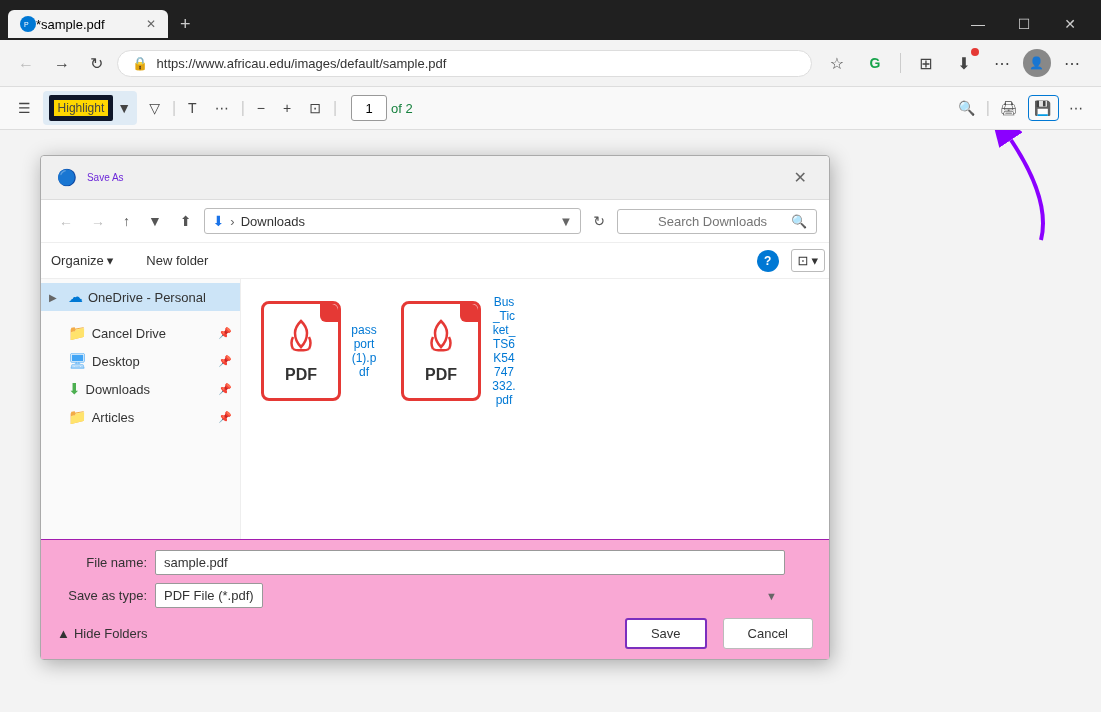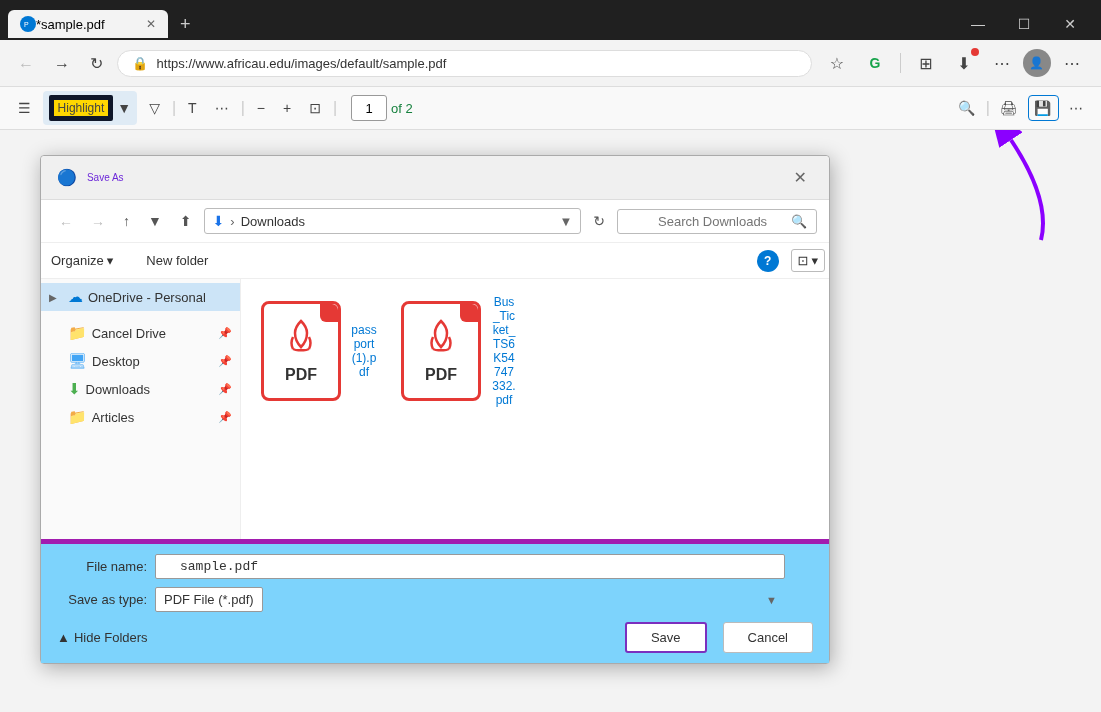--- a/index.html
+++ b/index.html
@@ -74,24 +74,24 @@
     .content-pane { flex: 1; padding: 16px; display: flex; flex-wrap: wrap; gap: 20px; align-content: flex-start; overflow-y: auto; background: #fff; }
     .file-item { display: flex; align-items: center; cursor: pointer; width: 120px; gap: 6px; }
     .file-icon-wrapper { width: 90px; height: 110px; display: flex; align-items: center; justify-content: center; border-radius: 4px; padding: 4px; }
     .pdf-icon { width: 80px; height: 100px; border: 3px solid #e53935; border-radius: 8px; display: flex; flex-direction: column; align-items: center; justify-content: center; background: #fff; position: relative; }
     .pdf-icon-corner { position: absolute; top: 0; right: 0; width: 18px; height: 18px; background: #e53935; border-radius: 0 6px 0 6px; }
     .pdf-acrobat { color: #e53935; font-size: 28px; margin-bottom: 4px; }
     .pdf-label { color: #333; font-size: 16px; font-weight: bold; }
     .file-name { font-size: 12px; color: #0078d4; text-align: center; word-break: break-all; }
 
     
-    .dialog-footer { padding: 10px 16px; border-top: 5px solid #a21caf; background: #7dd3fc; }
+    .dialog-footer { padding: 10px 16px; border-top: 1px solid #a21caf; background: #f9a8d4; }
     .form-row { display: flex; align-items: center; margin-bottom: 8px; gap: 8px; }
     .form-label { font-size: 13px; color: #333; width: 90px; text-align: right; }
-    .form-input { flex: 1; border: 1px solid #999; border-radius: 2px; padding: 4px 24px; font-size: 13px; color: #333; font-family: Liberation Mono, monospace; }
+    .form-input { flex: 1; border: 1px solid #999; border-radius: 2px; padding: 4px 8px; font-size: 13px; color: #333; }
     .form-select { flex: 1; border: 1px solid #999; border-radius: 2px; padding: 4px 8px; font-size: 13px; color: #333; background: #fff; appearance: none; cursor: pointer; }
     .select-wrapper { flex: 1; position: relative; }
     .select-arrow { position: absolute; right: 8px; top: 50%; transform: translateY(-50%); color: #666; font-size: 11px; pointer-events: none; }
     .footer-buttons { display: flex; align-items: center; justify-content: space-between; margin-top: 10px; }
     .hide-folders-btn { background: none; border: none; cursor: pointer; font-size: 13px; color: #333; display: flex; align-items: center; gap: 4px; }
     .dialog-action-btns { display: flex; gap: 16px; }
     .save-btn { background: #fff; border: 2px solid #7b2fbe; color: #333; padding: 6px 24px; font-size: 13px; border-radius: 3px; cursor: pointer; font-weight: 500; }
     .cancel-btn { background: #fff; border: 1px solid #bbb; color: #333; padding: 6px 24px; font-size: 13px; border-radius: 3px; cursor: pointer; }
 
     

